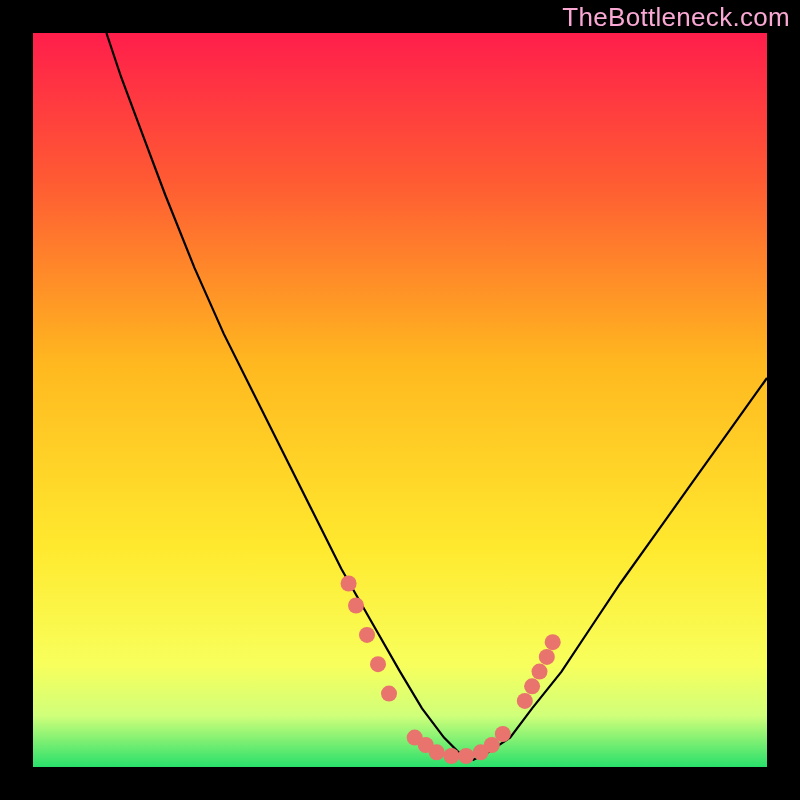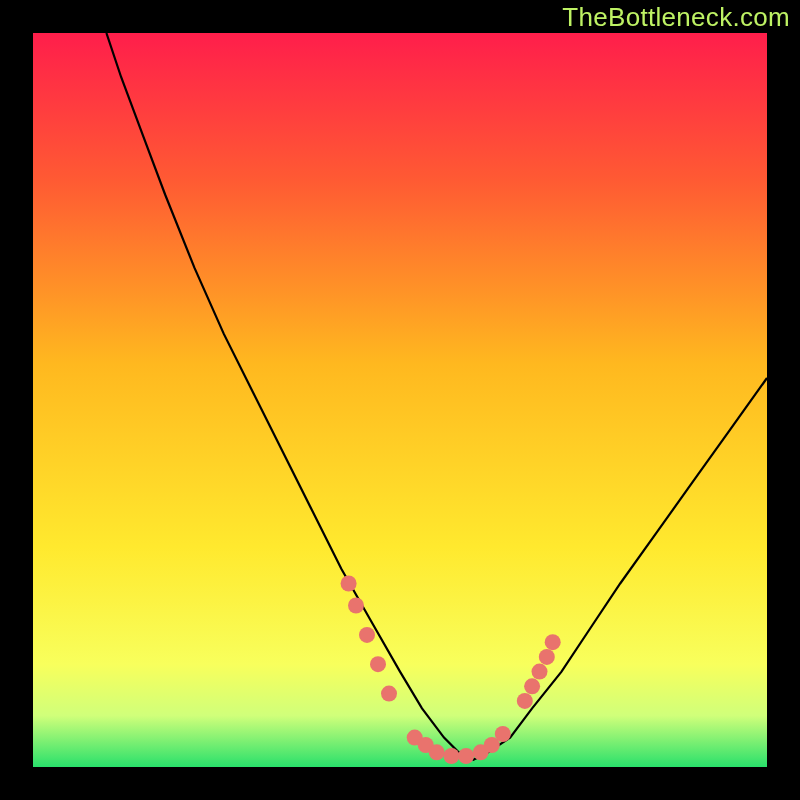--- a/index.html
+++ b/index.html
@@ -10,21 +10,21 @@
     height: 800px;
     background: #000;
   }
   .watermark {
     position: absolute;
     top: 2px;
     right: 10px;
     font-family: Arial, Helvetica, sans-serif;
     font-size: 26px;
     font-weight: 500;
-    color: #bef264;
+    color: #f9a8d4;
     letter-spacing: 0.3px;
     z-index: 10;
   }
   .plot {
     position: absolute;
     left: 33px;
     top: 33px;
     width: 734px;
     height: 734px;
   }

